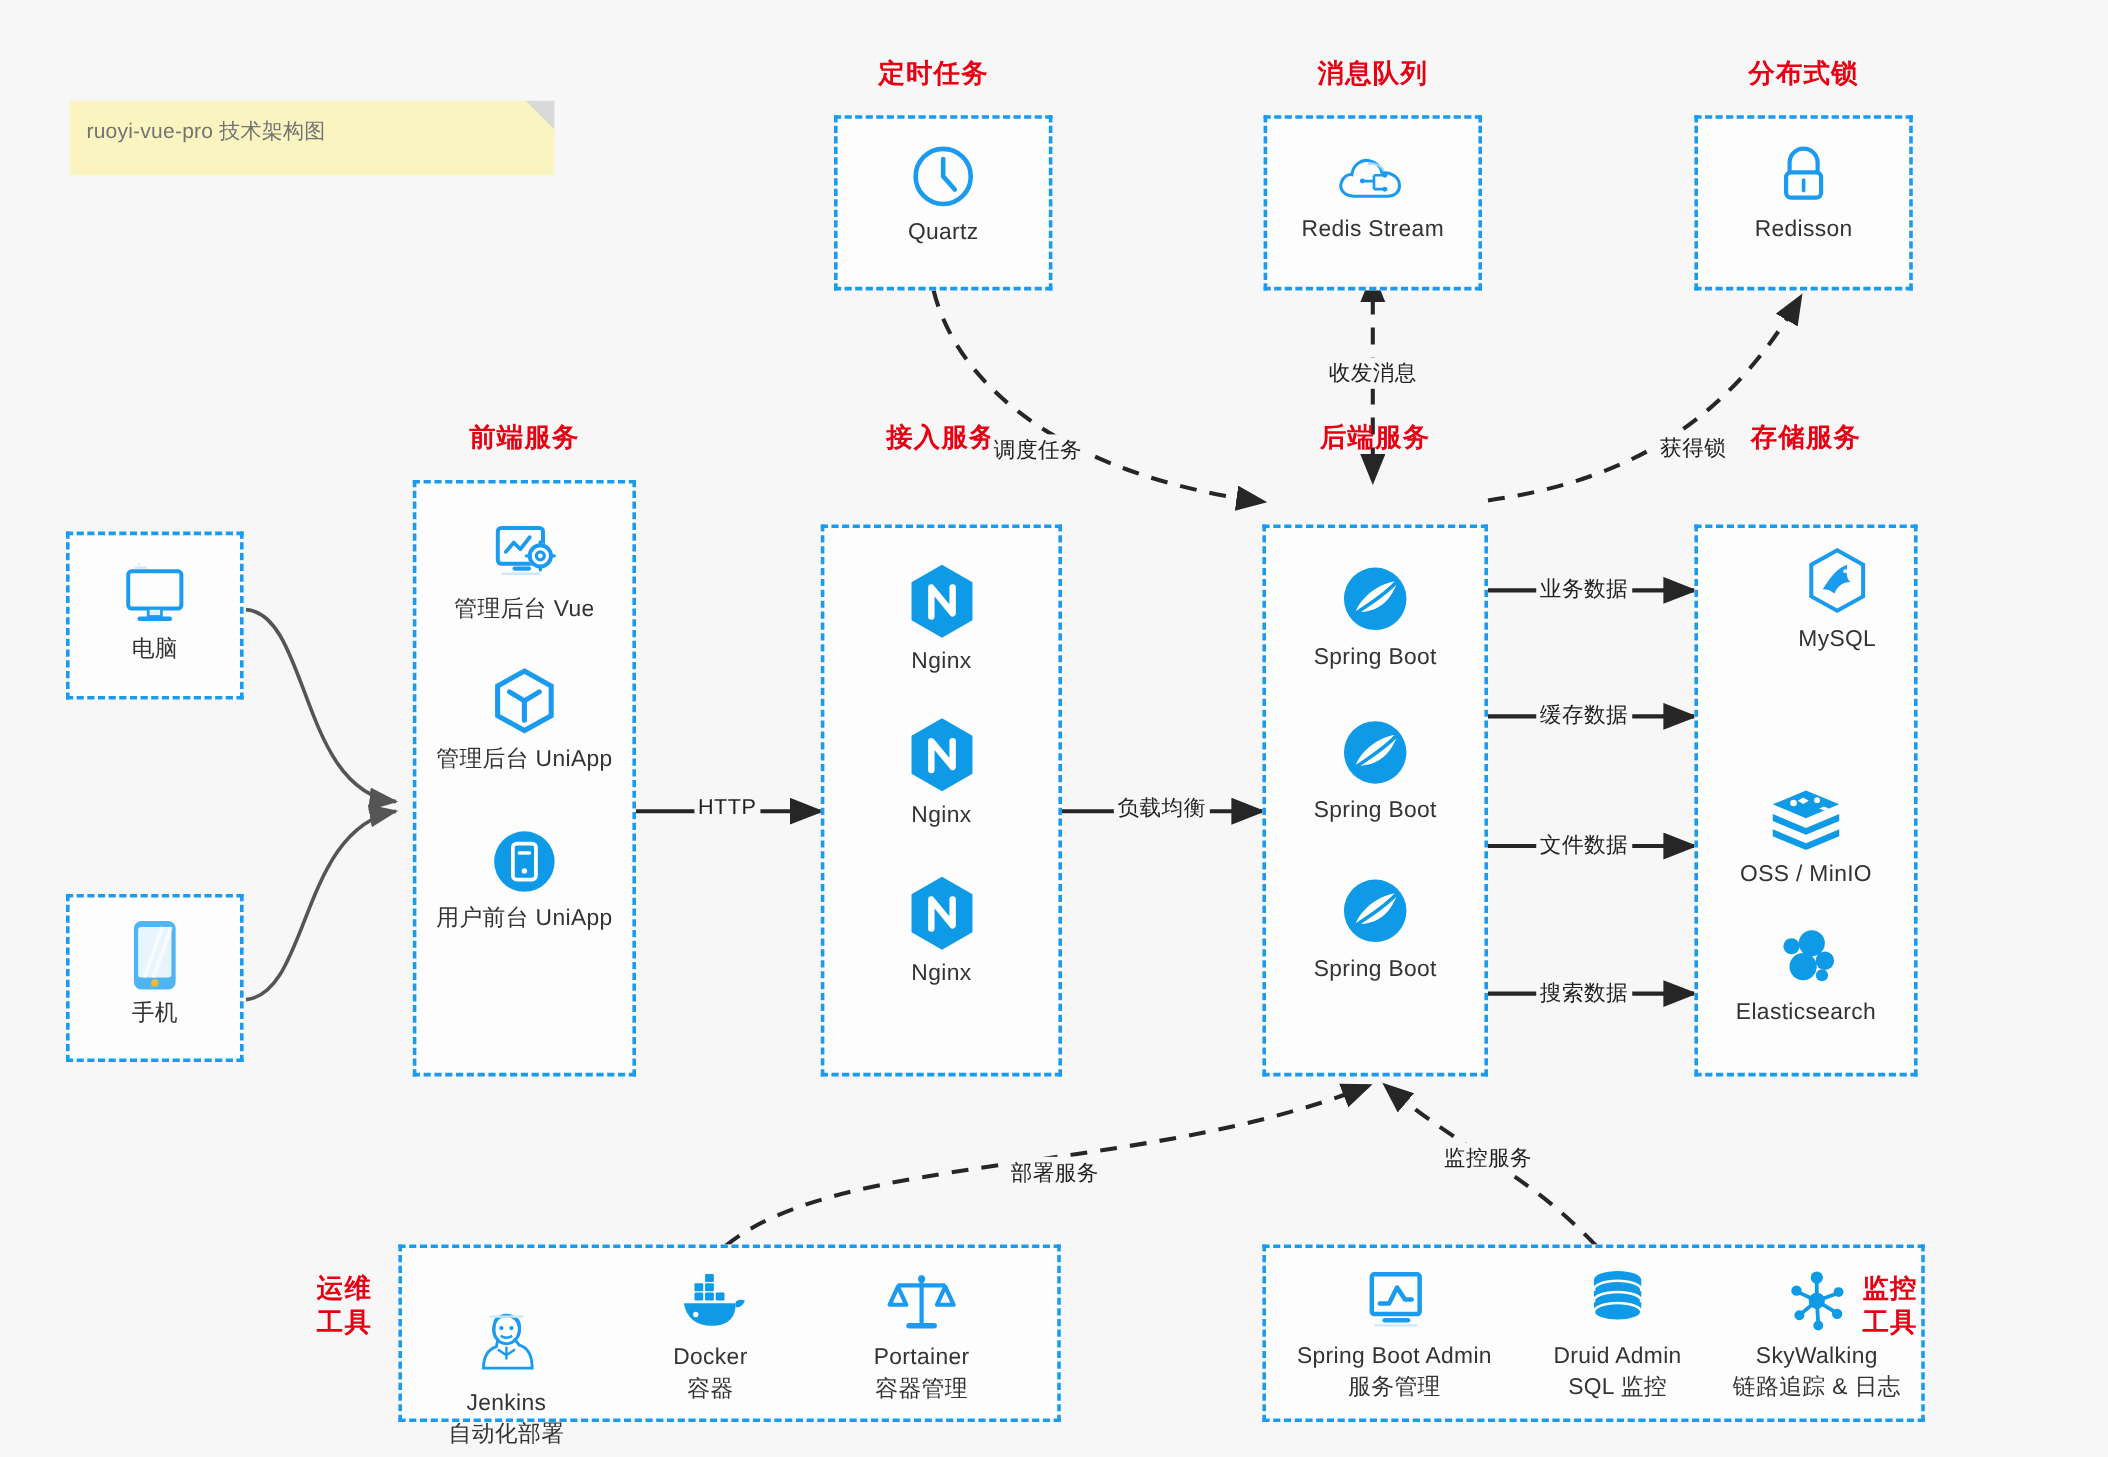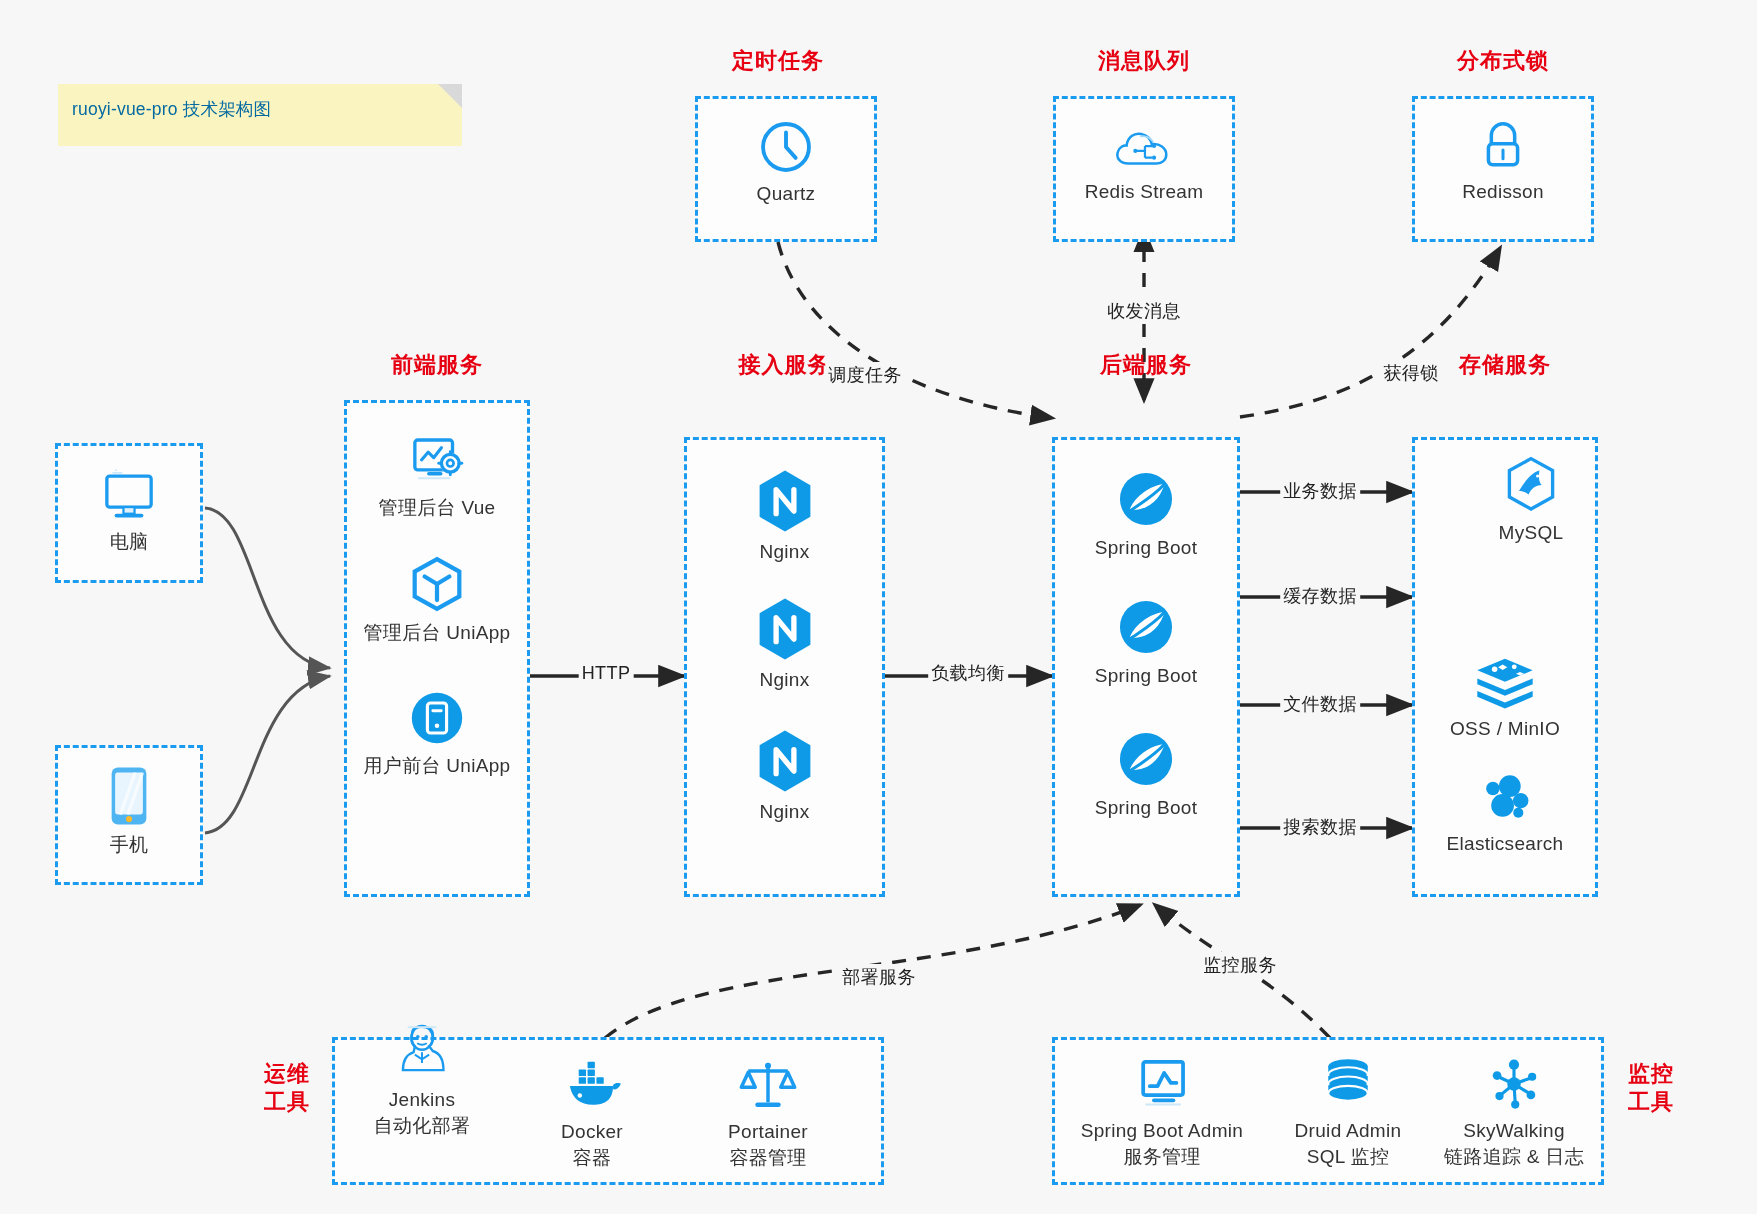--- a/index.html
+++ b/index.html
@@ -11,21 +11,21 @@
     -webkit-font-smoothing:antialiased;
   }
   .stage{position:absolute;left:0;top:0;width:1757px;height:1214px;}
   svg.edges{position:absolute;left:0;top:0;width:1757px;height:1214px;pointer-events:none;}
 
   
   .note{
     position:absolute;left:58px;top:84px;width:404px;height:62px;
     background:#faf5c0;box-sizing:border-box;
     padding:12px 14px 0 14px;
-    font-size:17.5px;color:#0369a1;line-height:1.55;
+    font-size:17.5px;color:#737373;line-height:1.55;
     letter-spacing:.2px;
   }
   .note .fold{
     position:absolute;right:0;top:0;width:0;height:0;
     border-left:24px solid transparent;border-top:24px solid #d9d9d9;
   }
 
   
   .box{
     position:absolute;box-sizing:border-box;
@@ -297,21 +297,21 @@
     </svg>
     <span class="lbl">Elasticsearch</span>
   </div>
 
   <div class="grp-title side" style="left:252px;top:1060px;width:70px;">
     <div>运维</div>
     <div>工具</div>
   </div>
   <div class="box" style="left:332px;top:1037px;width:552px;height:148px;"></div>
 
-  <div class="node" style="left:342px;top:1020px;width:160px;">
+  <div class="node" style="left:342px;top:1090px;width:160px;">
     <svg class="ico" width="58" height="62" viewBox="0 0 48 52">
       <path d="M16 10 C16 4 32 4 33 11 C34 17 32 21 30 22 L33 26 C40 28 42 34 42 42 L8 42 C8 34 11 29 17 27 L18 22 C15 20 15 14 16 10 Z" fill="none" stroke="#1a9bf0" stroke-width="2"></path>
       <ellipse cx="24" cy="15" rx="9" ry="10" fill="none" stroke="#1a9bf0" stroke-width="2"></ellipse>
       <circle cx="20.5" cy="14" r="1.5" fill="#1a9bf0"></circle>
       <circle cx="27.5" cy="14" r="1.5" fill="#1a9bf0"></circle>
       <path d="M20 19.5 Q24 22 28 19.5" fill="none" stroke="#1a9bf0" stroke-width="1.7"></path>
       <path d="M24 27 L24 36 M18 29 L24 33 L30 29" fill="none" stroke="#1a9bf0" stroke-width="1.7"></path>
       <path d="M12 6 L36 6" stroke="#cfe8f8" stroke-width="1.6"></path>
     </svg>
     <span class="lbl">Jenkins</span>
@@ -343,21 +343,21 @@
       <circle cx="25" cy="8.5" r="2.6" fill="#1a9bf0"></circle>
       <path d="M2 27 L8 14 L14 27 Z" fill="none" stroke="#1a9bf0" stroke-width="3" stroke-linejoin="round"></path>
       <path d="M36 27 L42 14 L48 27 Z" fill="none" stroke="#1a9bf0" stroke-width="3" stroke-linejoin="round"></path>
       <rect x="14" y="40" width="22" height="4" rx="2" fill="#1a9bf0"></rect>
     </svg>
     <span class="lbl">Portainer</span>
     <span class="lbl2">容器管理</span>
   </div>
 
   <div class="box" style="left:1052px;top:1037px;width:552px;height:148px;"></div>
-  <div class="grp-title side" style="left:1616px;top:1060px;width:70px;">
+  <div class="grp-title side" style="left:1540px;top:1060px;width:70px;">
     <div>监控</div>
     <div>工具</div>
   </div>
 
   <div class="node" style="left:1062px;top:1055px;width:200px;">
     <svg class="ico" width="62" height="58" viewBox="0 0 56 50">
       <rect x="11" y="5" width="36" height="30" rx="2" fill="none" stroke="#1a9bf0" stroke-width="3.4"></rect>
       <path d="M17 27 L24 27 L30 15 L36 24 L41 24" fill="none" stroke="#1a9bf0" stroke-width="3.4" stroke-linecap="round" stroke-linejoin="round"></path>
       <rect x="19" y="38" width="21" height="3.4" rx="1.7" fill="#1a9bf0"></rect>
       <path d="M13 43.5 L45 43.5" stroke="#cfe8f8" stroke-width="1.8"></path>

